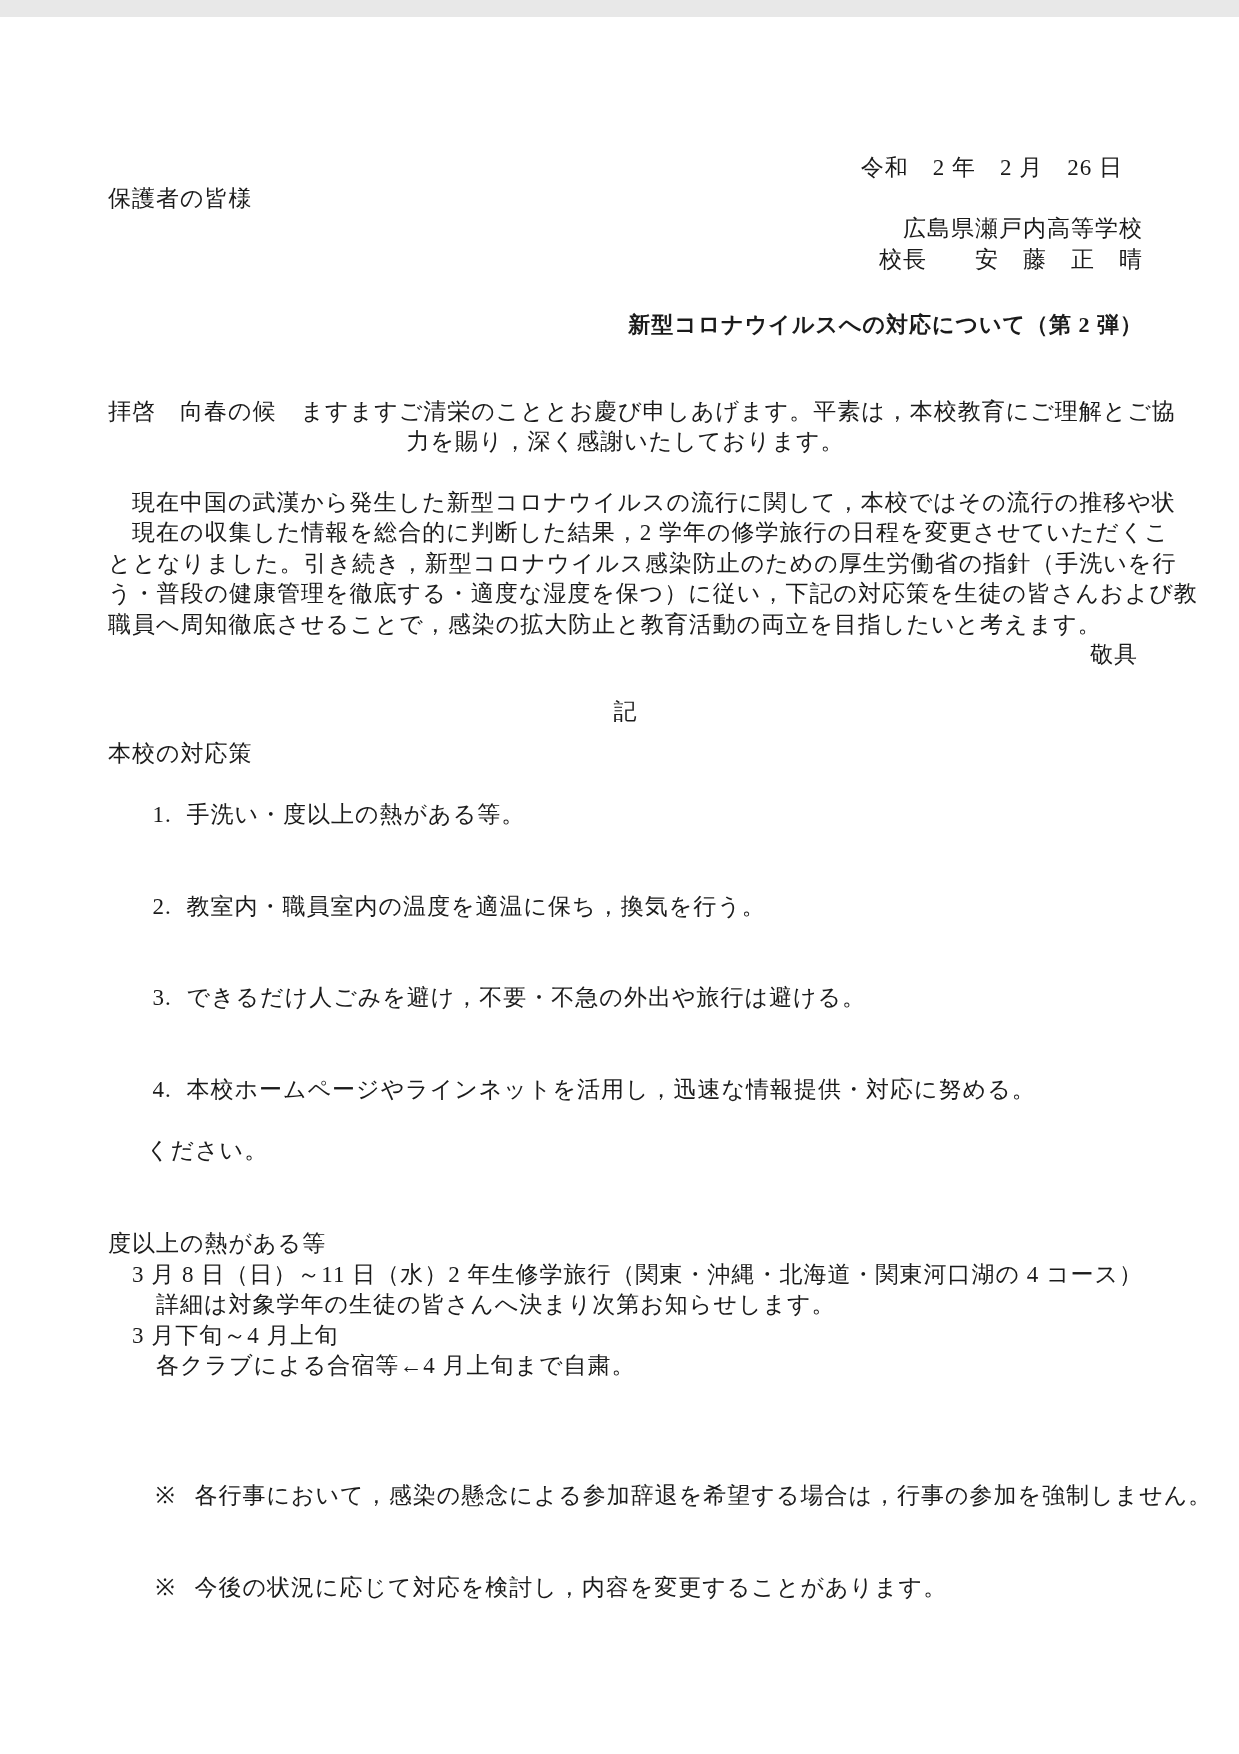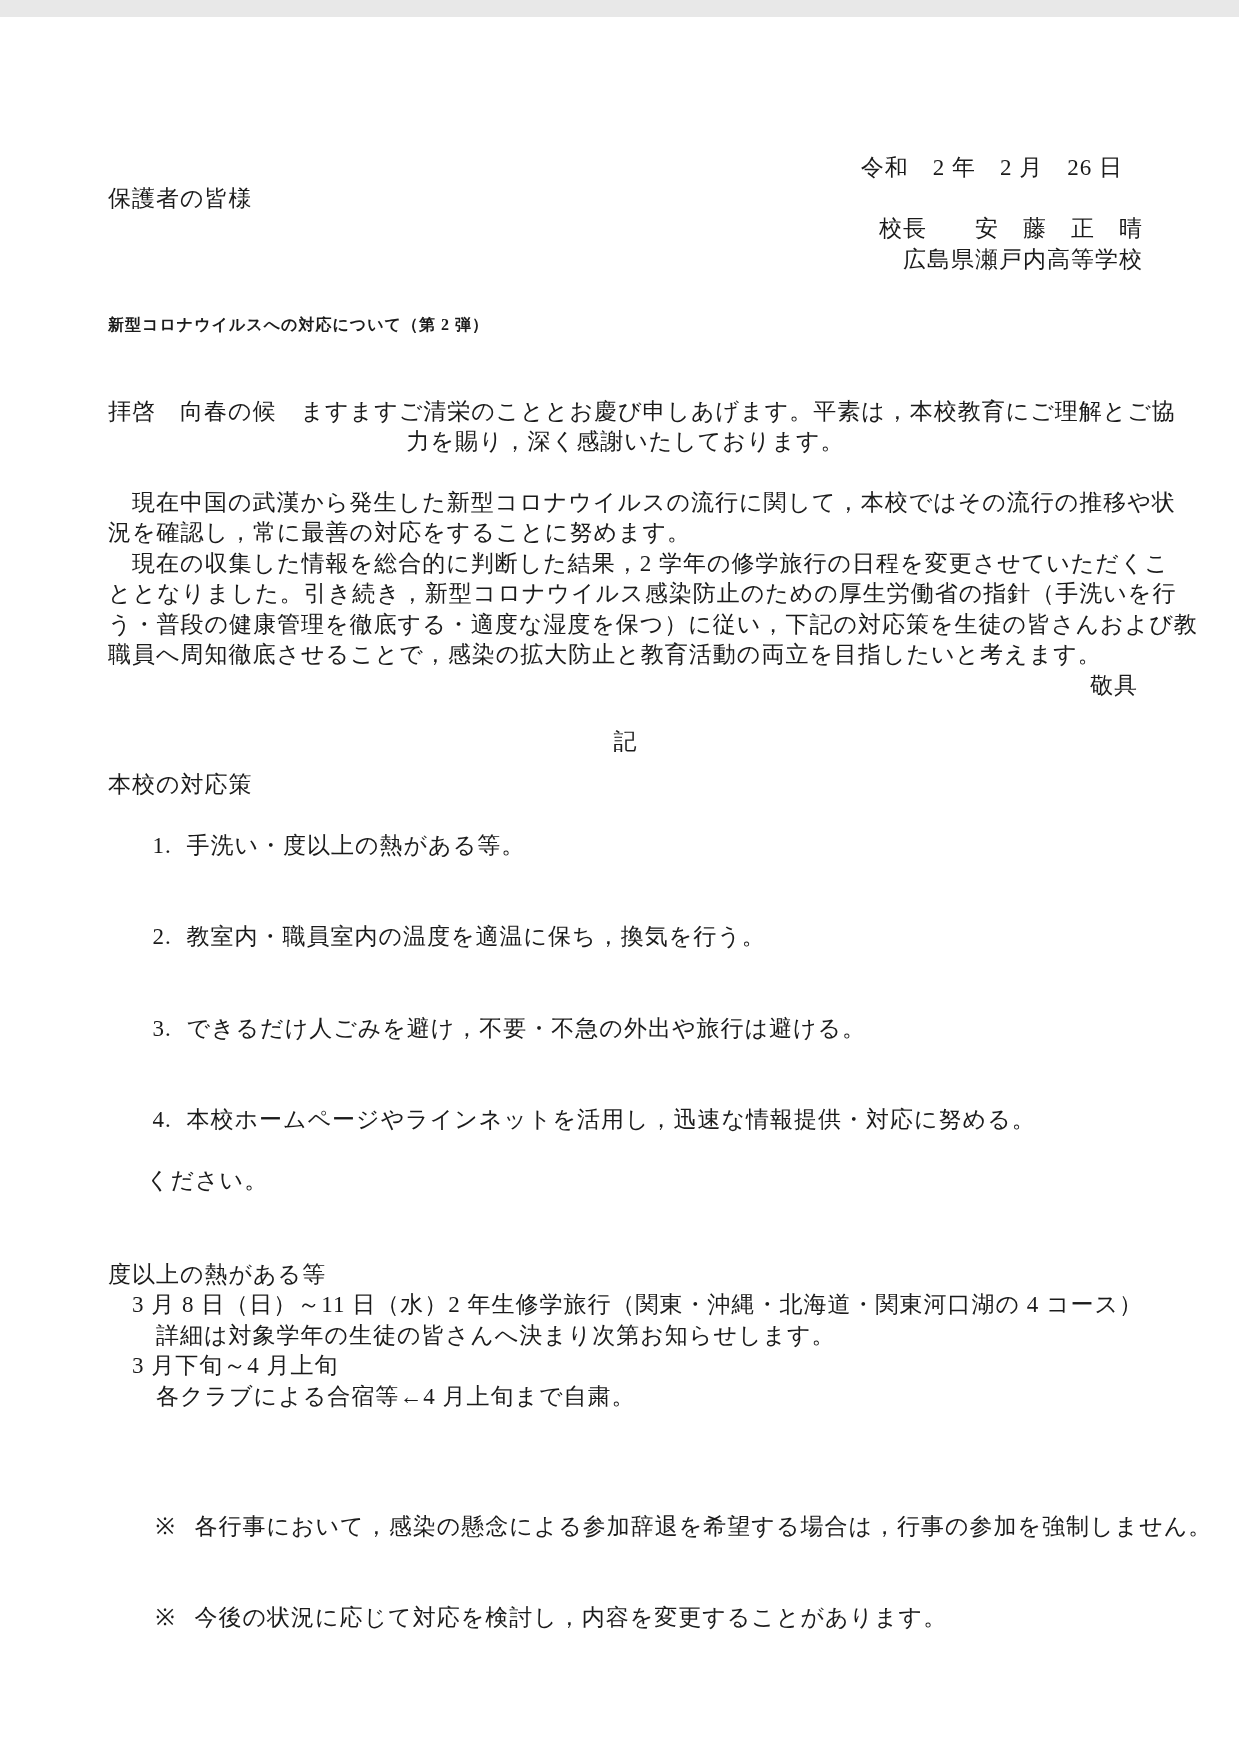--- a/index.html
+++ b/index.html
@@ -16,23 +16,23 @@
     padding:136px 96px 0 108px;
     position:relative;
     overflow:hidden;
   }
   .line { white-space:pre; }
   .right { text-align:right; }
   .center { text-align:center; }
   .date-line { padding-right:20px; }
   .doc-title {
     margin-top:35px;
-    text-align:left;
+    text-align:right;
     font-weight:bold;
-    font-size:16px;
+    font-size:22px;
     white-space:pre;
   }
   .greeting { margin-top:56px;text-align:center; }
   .body-para { margin-top:30px; }
   .keigu { padding-right:5px; }
   .ki { margin-top:26px; }
   .measures-head { margin-top:12px; }
   .list-item { padding-left:4px; white-space:pre; }
   .list-item .num { display:inline-block; width:34px; }
   .list-wrap { padding-left:38px; white-space:pre; }
@@ -43,33 +43,32 @@
   .note { white-space:pre; }
   .note .mark { display:inline-block; width:39px; }
 </style>
 </head>
 <body>
 
 <div class="page">
 
   <div class="line right date-line">令和　2 年　2 月　26 日</div>
   <div class="line">保護者の皆様</div>
+  <div class="line right">広島県瀬戸内高等学校</div>
   <div class="line right">校長　　安　藤　正　晴</div>
-  <div class="line right">広島県瀬戸内高等学校</div>
 
   <div class="doc-title">新型コロナウイルスへの対応について（第 2 弾）</div>
 
   <div class="greeting">
     <div class="line">拝啓　向春の候　ますますご清栄のこととお慶び申しあげます。平素は，本校教育にご理解とご協</div>
     <div class="line">力を賜り，深く感謝いたしております。</div>
   </div>
 
   <div class="body-para">
     <div class="line">　現在中国の武漢から発生した新型コロナウイルスの流行に関して，本校ではその流行の推移や状</div>
-    <div class="line">況を確認し，常に最善の対応をすることに努めます。</div>
     <div class="line">　現在の収集した情報を総合的に判断した結果，2 学年の修学旅行の日程を変更させていただくこ</div>
     <div class="line">ととなりました。引き続き，新型コロナウイルス感染防止のための厚生労働省の指針（手洗いを行</div>
     <div class="line">う・普段の健康管理を徹底する・適度な湿度を保つ）に従い，下記の対応策を生徒の皆さんおよび教</div>
     <div class="line">職員へ周知徹底させることで，感染の拡大防止と教育活動の両立を目指したいと考えます。</div>
   </div>
 
   <div class="line right keigu">敬具</div>
 
   <div class="line center ki">記</div>
 

